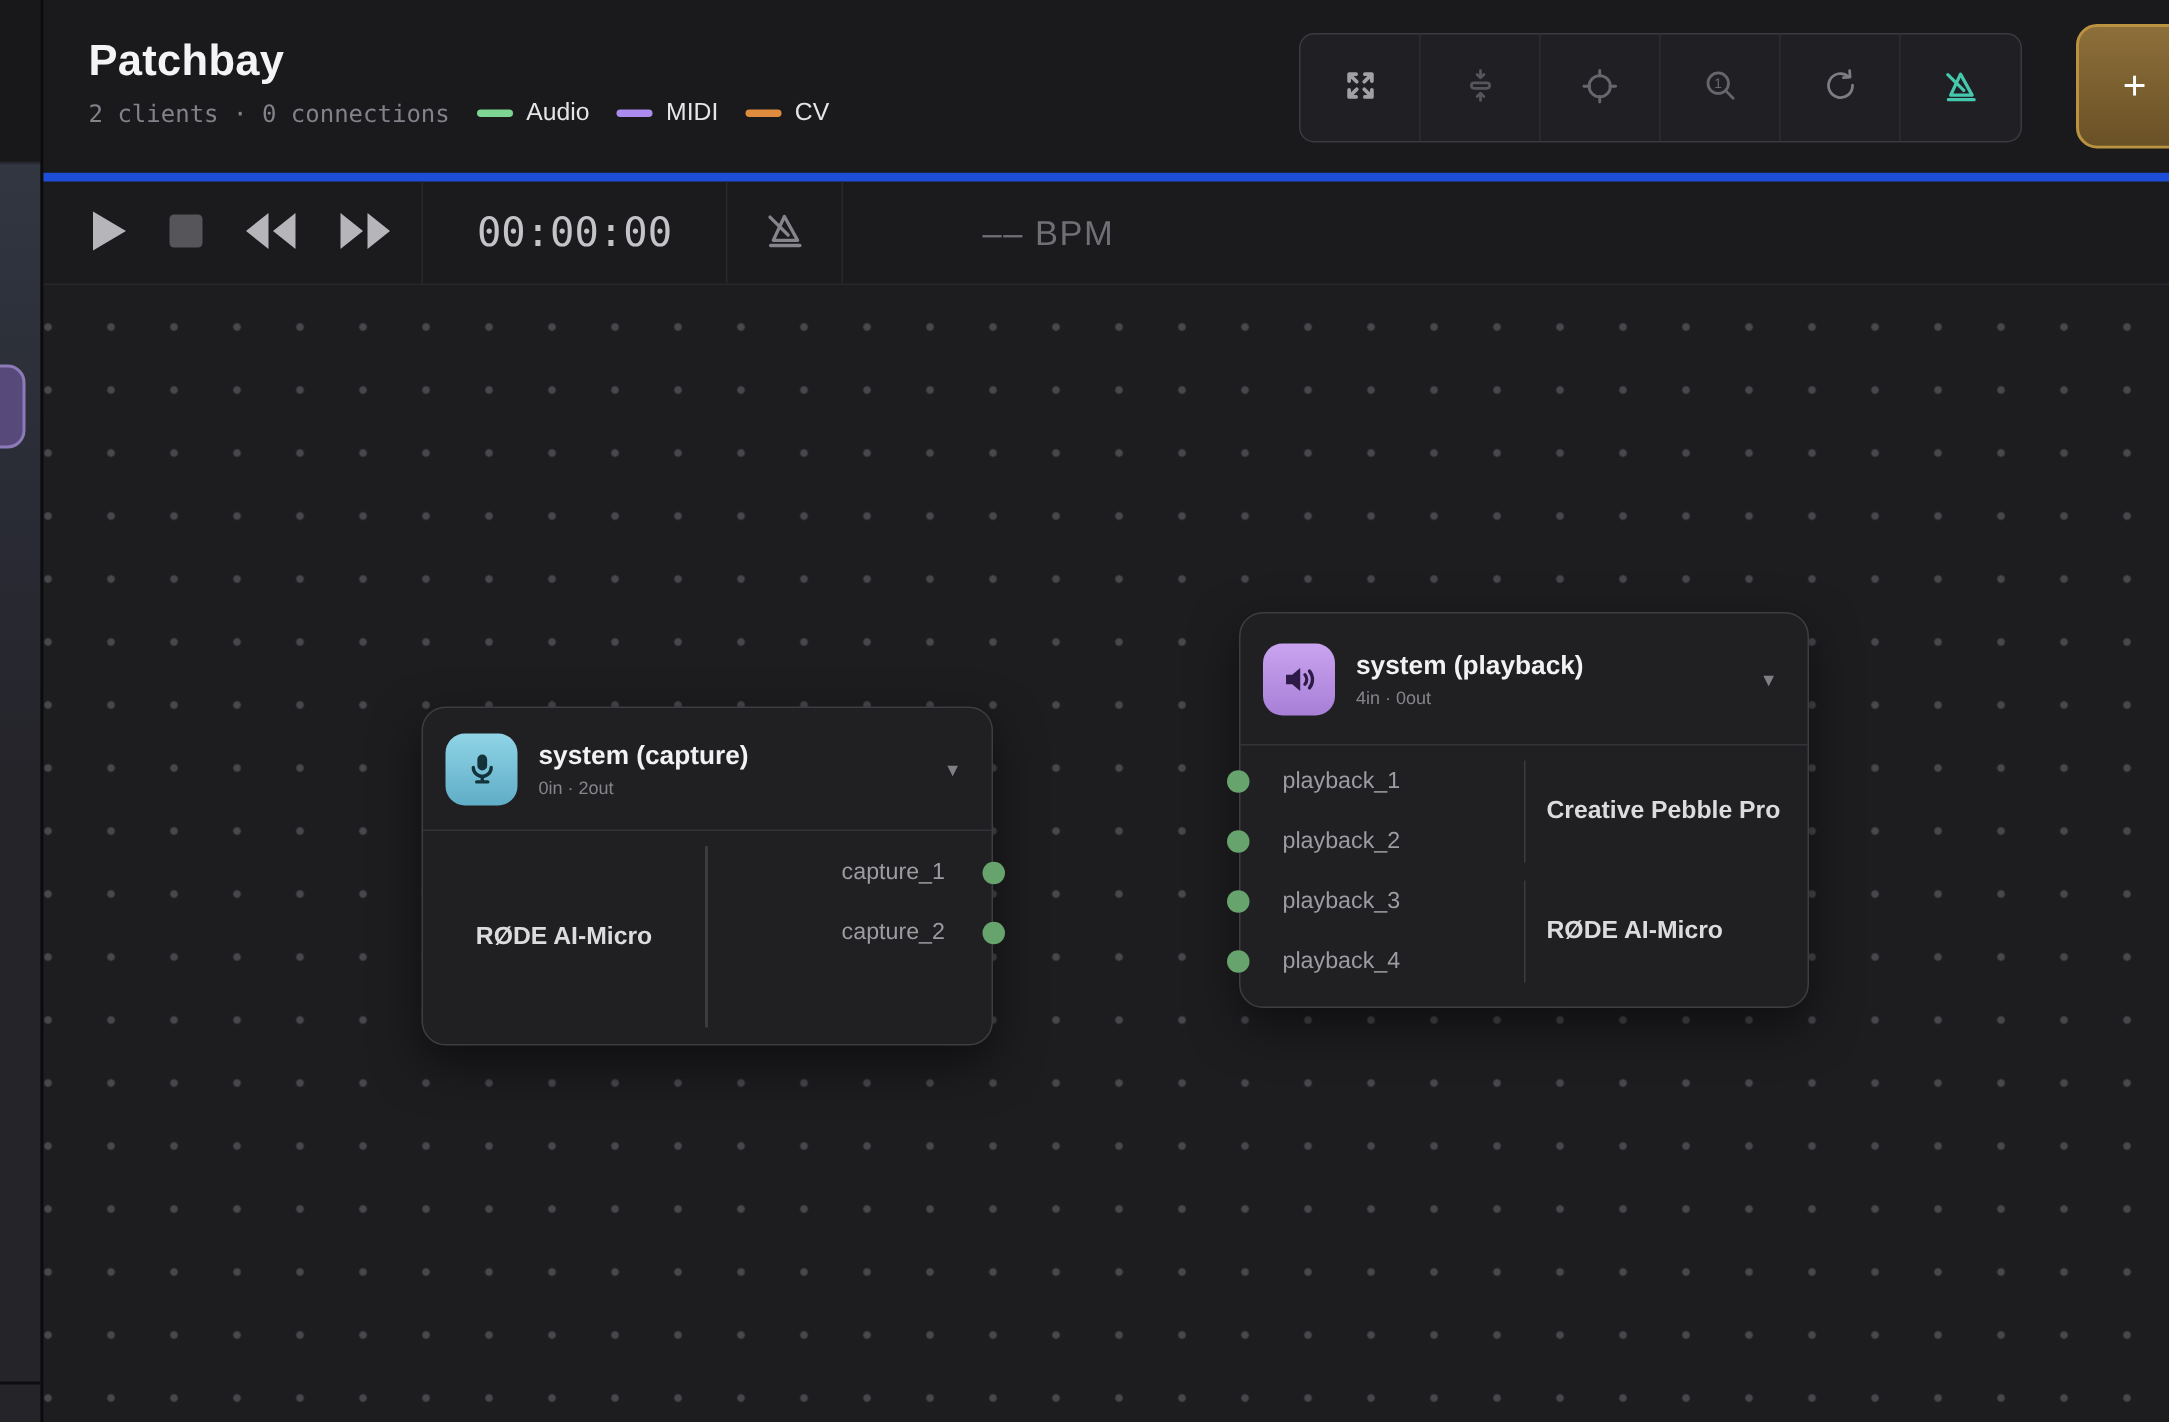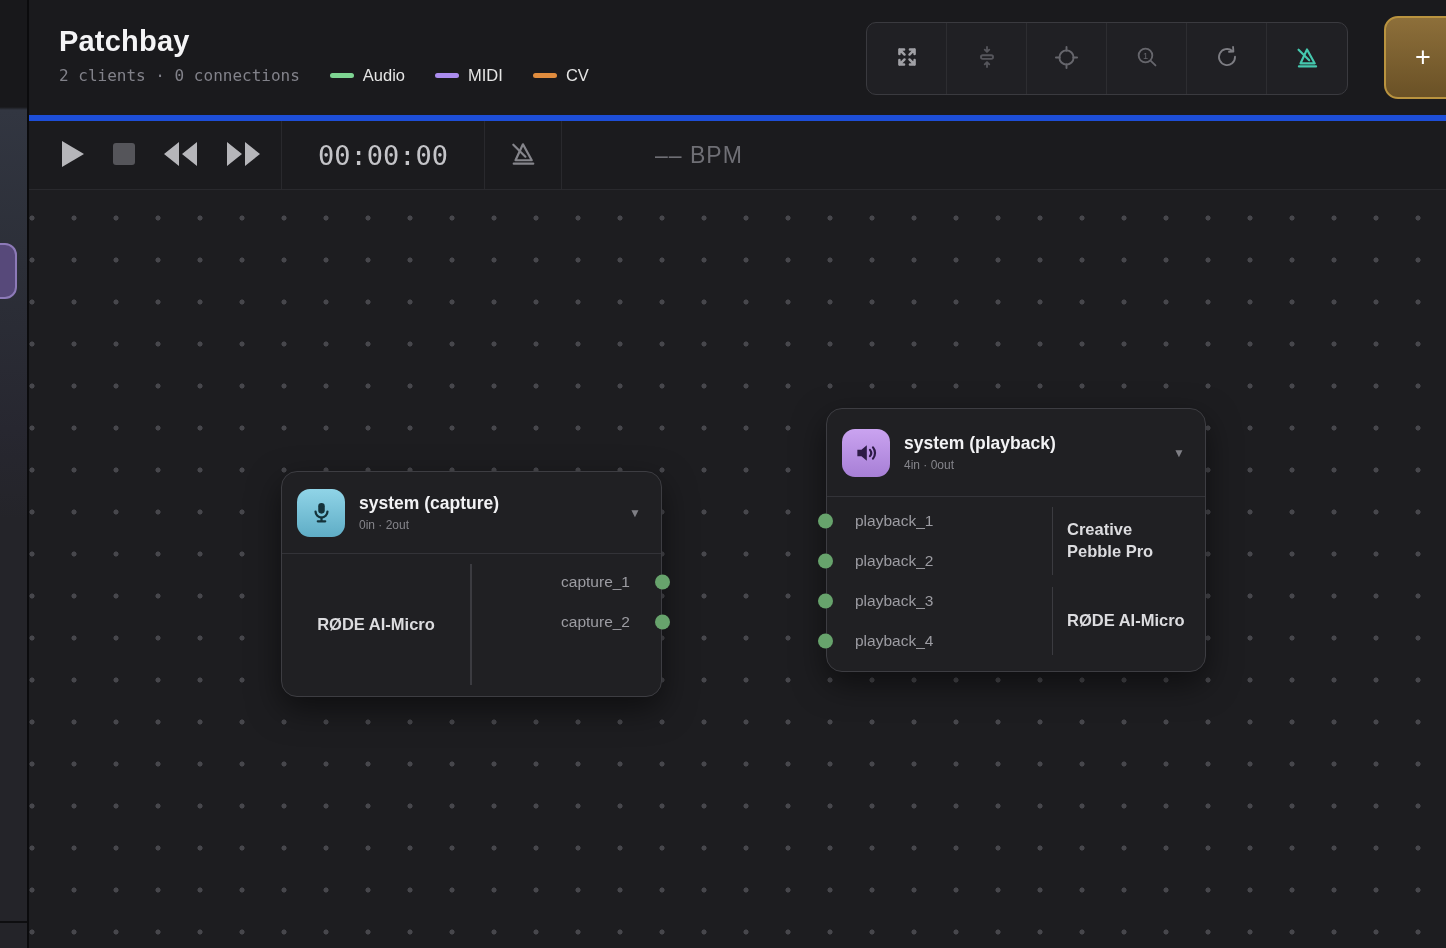--- a/index.html
+++ b/index.html
@@ -13,21 +13,21 @@
   .dock-pill { position:absolute; left:-12px; top:243px; width:29px; height:56px;
     background:#57497a; border:2px solid #8d7ab8; border-radius:12px; }
   .dock-line { position:absolute; left:0; right:0; top:921px; height:2px; background:#0e0e10; }
 
   .main { flex:1; display:flex; flex-direction:column; position:relative; min-width:0; }
 
   
   .topbar { height:115px; flex:none; background:#1a1a1d; position:relative; }
   .title-block { padding:25px 0 0 30px; }
   .app-title { font-size:29px; font-weight:700; color:#f4f4f6; letter-spacing:.2px; }
-  .subtitle-row { display:flex; align-items:center; gap:30px; margin-top:8px; }
+  .subtitle-row { display:flex; align-items:center; gap:18px; margin-top:8px; }
   .summary { font-family:"DejaVu Sans Mono", monospace; font-size:16px; color:#82828a; }
   .legend-item { display:flex; align-items:center; gap:9px; }
   .swatch { width:24px; height:5px; border-radius:3px; }
   .sw-audio { background:#7ed492; } .sw-midi { background:#ab8cee; } .sw-cv { background:#e08c3e; }
   .legend-label { font-size:16.5px; color:#e5e5e5; }
 
   .toolbar { position:absolute; top:22px; right:98px; height:73px; display:flex;
     background:#202024; border:1px solid #3a3a3f; border-radius:10px; overflow:hidden; }
   .tb-btn { width:80px; height:100%; display:flex; align-items:center; justify-content:center;
     background:transparent; border:none; border-right:1px solid #2d2d31; cursor:pointer; }
@@ -81,21 +81,21 @@
 
   .port-row { height:40px; position:relative; display:flex; align-items:center; }
   .port-row.out { justify-content:flex-end; padding-right:31px; }
   .port-row.in { padding-left:28px; }
   .port-name { font-size:15.5px; color:#9c9ca2; }
   .dot { position:absolute; width:15px; height:15px; border-radius:50%;
     background:#67a36c; top:50%; transform:translateY(-50%); z-index:2; cursor:pointer; }
   .dot.right { right:-9px; } .dot.left { left:-9px; }
 
   .pb-body { padding-top:4px; }
-  .pb-group { display:flex; height:80px;gap:36px; }
+  .pb-group { display:flex; height:80px; }
   .pb-ports { width:189px; flex:none; }
   .pb-label { flex:1; border-left:1.5px solid #3b3b40; margin:6px 0; display:flex;
     align-items:center; padding:0 18px 0 14px; font-weight:700; font-size:16.5px;
     color:#dcdcdf; line-height:1.32; }
 </style>
 </head>
 <body>
 
 <div class="app">
 

